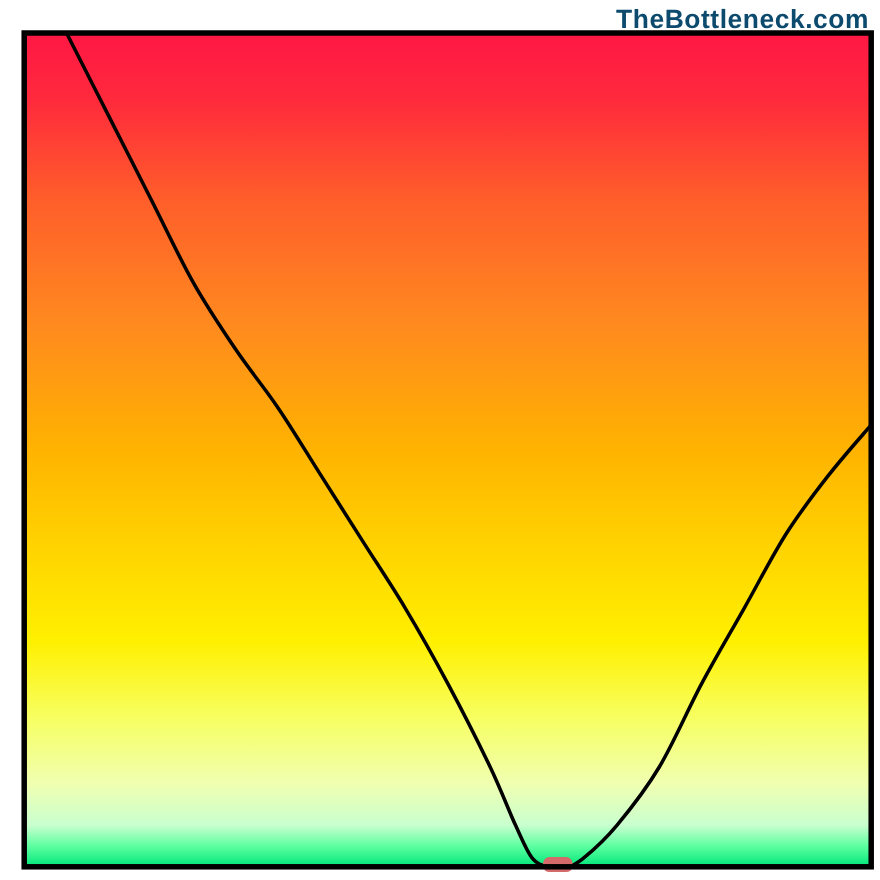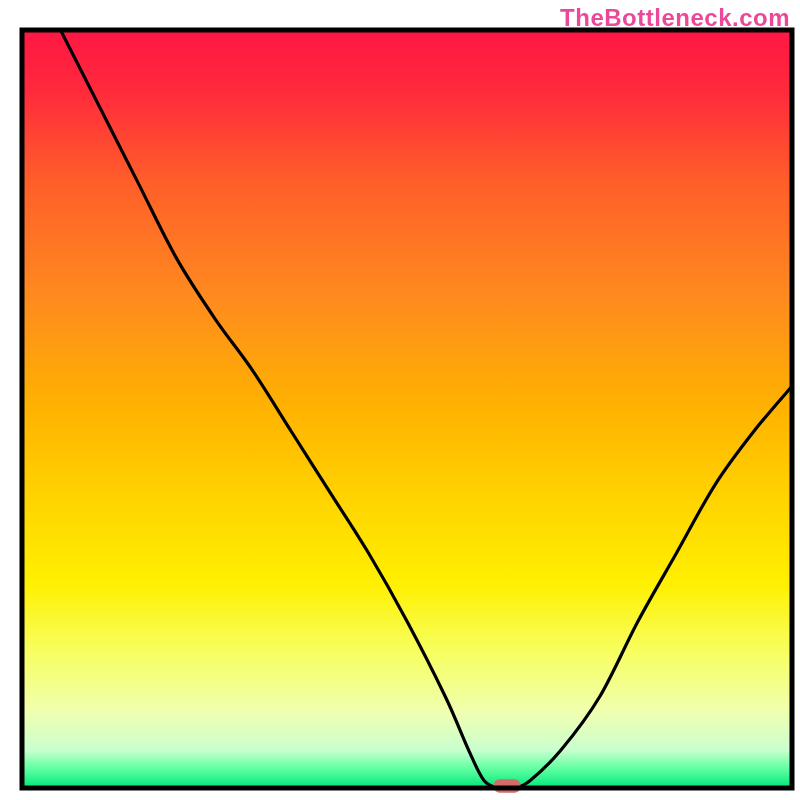--- a/index.html
+++ b/index.html
@@ -14,21 +14,21 @@
     position: relative;
     width: 800px;
     height: 800px;
   }
   .watermark {
     position: absolute;
     top: 4px;
     right: 10px;
     font-size: 24px;
     font-weight: 600;
-    color: #ec4899;
+    color: #0c4a6e;
     letter-spacing: 0.5px;
     z-index: 5;
   }
   svg.plot {
     position: absolute;
     top: 0;
     left: 0;
   }
 </style>
 </head>

